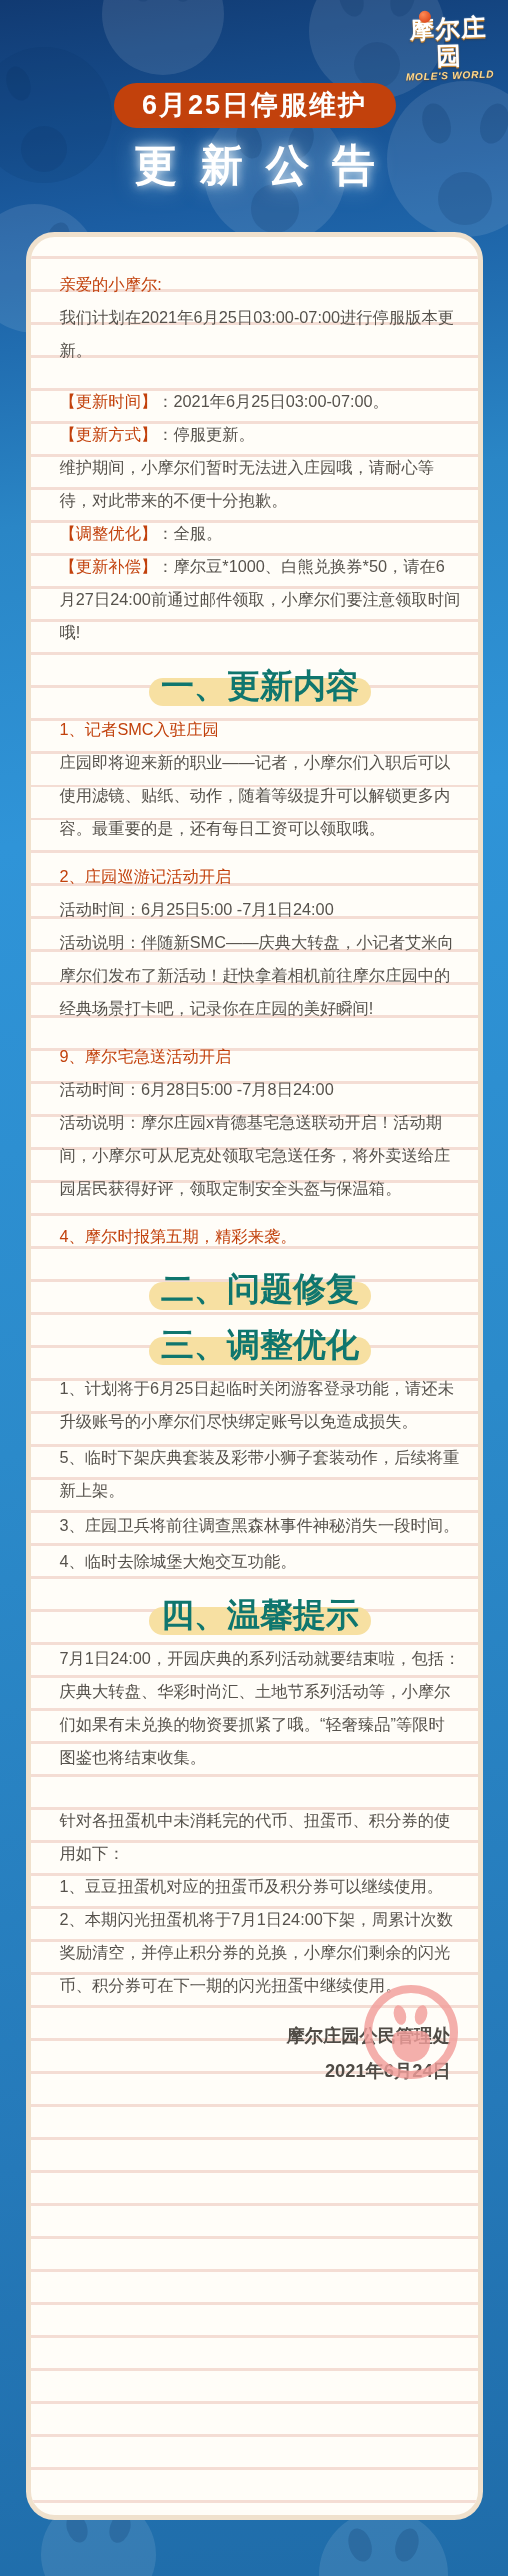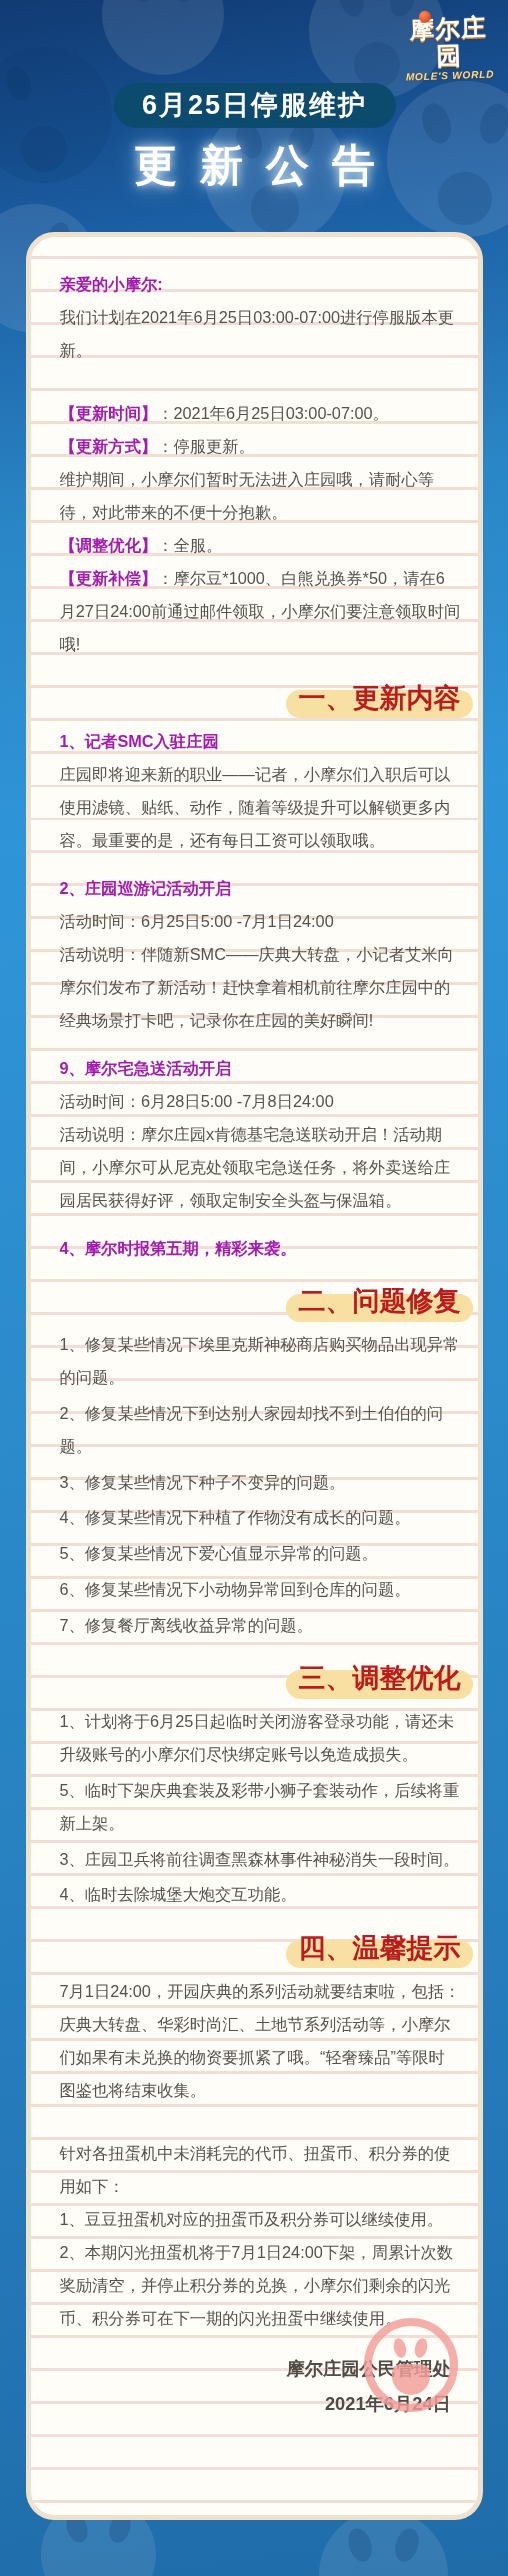--- a/index.html
+++ b/index.html
@@ -19,38 +19,38 @@
   
   .logo { position:absolute; top:15px; right:9.5px; width:102px; text-align:center; transform:rotate(-2deg); }
   .logo-ball { position:absolute; top:-5.4px; left:22px; width:12.2px; height:12.2px; border-radius:50%;
     background:radial-gradient(circle at 35% 30%,#ff8a55,#e04f22 70%); }
   .logo-cn { color:#fff; font-size:24.4px; font-weight:bold; letter-spacing:1.4px; line-height:27px;
     text-shadow:0 1.4px 0 #c98a3a, 0 2px 2px rgba(90,50,10,0.55), 0 0 1.4px rgba(255,255,255,0.6); }
   .logo-en { color:#ffd98c; font-size:10.2px; font-weight:bold; font-style:italic; letter-spacing:0.7px; margin-top:0.7px;
     text-shadow:0 0.7px 1.4px rgba(110,55,10,0.7); }
   
   .badge { position:absolute; top:83px; left:50%; transform:translateX(-50%);
-    background:#0c4a6e; color:#fff; font-size:27px; font-weight:bold; letter-spacing:2px;
+    background:#c2410c; color:#fff; font-size:27px; font-weight:bold; letter-spacing:2px;
     line-height:45px; padding:0 28.5px; border-radius:24.4px; white-space:nowrap; }
   .main-title { position:absolute; top:137px; left:0; width:100%; text-align:center;
     color:#fff; font-size:43px; font-weight:bold; letter-spacing:23px; text-indent:23px;
     text-shadow:0 0 9.5px rgba(255,255,255,0.9), 0 0 24.4px rgba(170,225,255,0.75), 0 2px 5.4px rgba(20,80,140,0.3); }
   
   .card { position:absolute; left:26px; top:232px; width:457px; height:2288px;
     background:#fffdf8; border:5.4px solid #f0e1cd; border-radius:28.5px; overflow:hidden; }
   .paper { position:absolute; inset:0;
     background:repeating-linear-gradient(180deg, rgba(0,0,0,0) 0 30.5px, #f4ddd4 30.5px 33px);
     background-position:0 -11px; }
   .content { position:relative; z-index:0; padding:31px 17.6px 0 28.5px;
     font-size:16.3px; line-height:33px; color:#56524c; }
   .content p { margin:0; }
-  .bold { font-weight:bold; color:#a21caf; }
-  .fields { margin-top:30px; }
-  .section-heading { position:relative; z-index:0; text-align:right;
-    font-size:27px; line-height:38px; font-weight:bold; color:#b91c1c; margin:17.6px 0 8.1px; }
+  .bold { font-weight:normal; color:#c2410c; }
+  .fields { margin-top:18px; }
+  .section-heading { position:relative; z-index:0; text-align:center;
+    font-size:33px; line-height:38px; font-weight:bold; color:#0f766e; margin:17.6px 0 8.1px; }
   .hl { position:relative; display:inline-block; }
   .hl::before { content:""; position:absolute; left:-12.2px; right:-12.2px; top:30%; bottom:-4%;
     background:#f7e0a2; border-radius:17.6px; z-index:-1; }
   .item { margin-bottom:15px; }
   .fix-list p, .adj-list p { margin-bottom:2.7px; }
   .tips-gap { margin-bottom:30px !important; }
   
   .footer { position:relative; margin-top:16.3px; text-align:right; padding-right:9.5px;
     font-weight:bold; color:#4f4b45; font-size:18.3px; line-height:35px; }
   .stamp { position:absolute; right:2.7px; top:-33px; width:94px; height:94px;
@@ -138,29 +138,20 @@
       <div class="item">
         <p class="bold">9、摩尔宅急送活动开启</p>
         <p>活动时间：6月28日5:00 -7月8日24:00</p>
         <p>活动说明：摩尔庄园x肯德基宅急送联动开启！活动期间，小摩尔可从尼克处领取宅急送任务，将外卖送给庄园居民获得好评，领取定制安全头盔与保温箱。</p>
       </div>
       <div class="item">
         <p class="bold">4、摩尔时报第五期，精彩来袭。</p>
       </div>
 
       <h2 class="section-heading"><span class="hl">二、问题修复</span></h2>
-      <div class="fix-list">
-        <p>1、修复某些情况下埃里克斯神秘商店购买物品出现异常的问题。</p>
-        <p>2、修复某些情况下到达别人家园却找不到土伯伯的问题。</p>
-        <p>3、修复某些情况下种子不变异的问题。</p>
-        <p>4、修复某些情况下种植了作物没有成长的问题。</p>
-        <p>5、修复某些情况下爱心值显示异常的问题。</p>
-        <p>6、修复某些情况下小动物异常回到仓库的问题。</p>
-        <p>7、修复餐厅离线收益异常的问题。</p>
-      </div>
 
       <h2 class="section-heading"><span class="hl">三、调整优化</span></h2>
       <div class="adj-list">
         <p>1、计划将于6月25日起临时关闭游客登录功能，请还未升级账号的小摩尔们尽快绑定账号以免造成损失。</p>
         <p>5、临时下架庆典套装及彩带小狮子套装动作，后续将重新上架。</p>
         <p>3、庄园卫兵将前往调查黑森林事件神秘消失一段时间。</p>
         <p>4、临时去除城堡大炮交互功能。</p>
       </div>
 
       <h2 class="section-heading"><span class="hl">四、温馨提示</span></h2>

